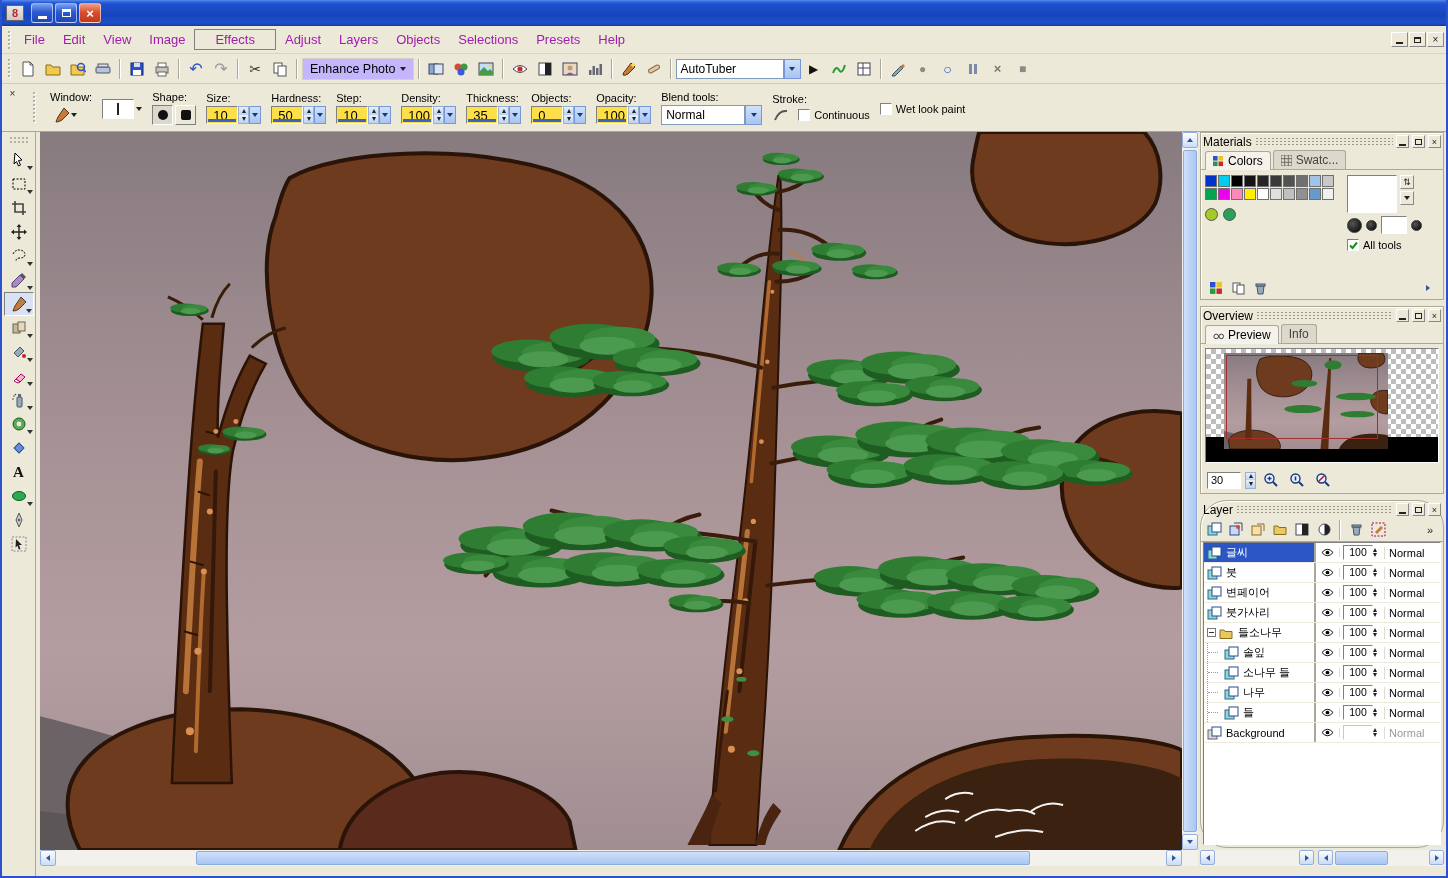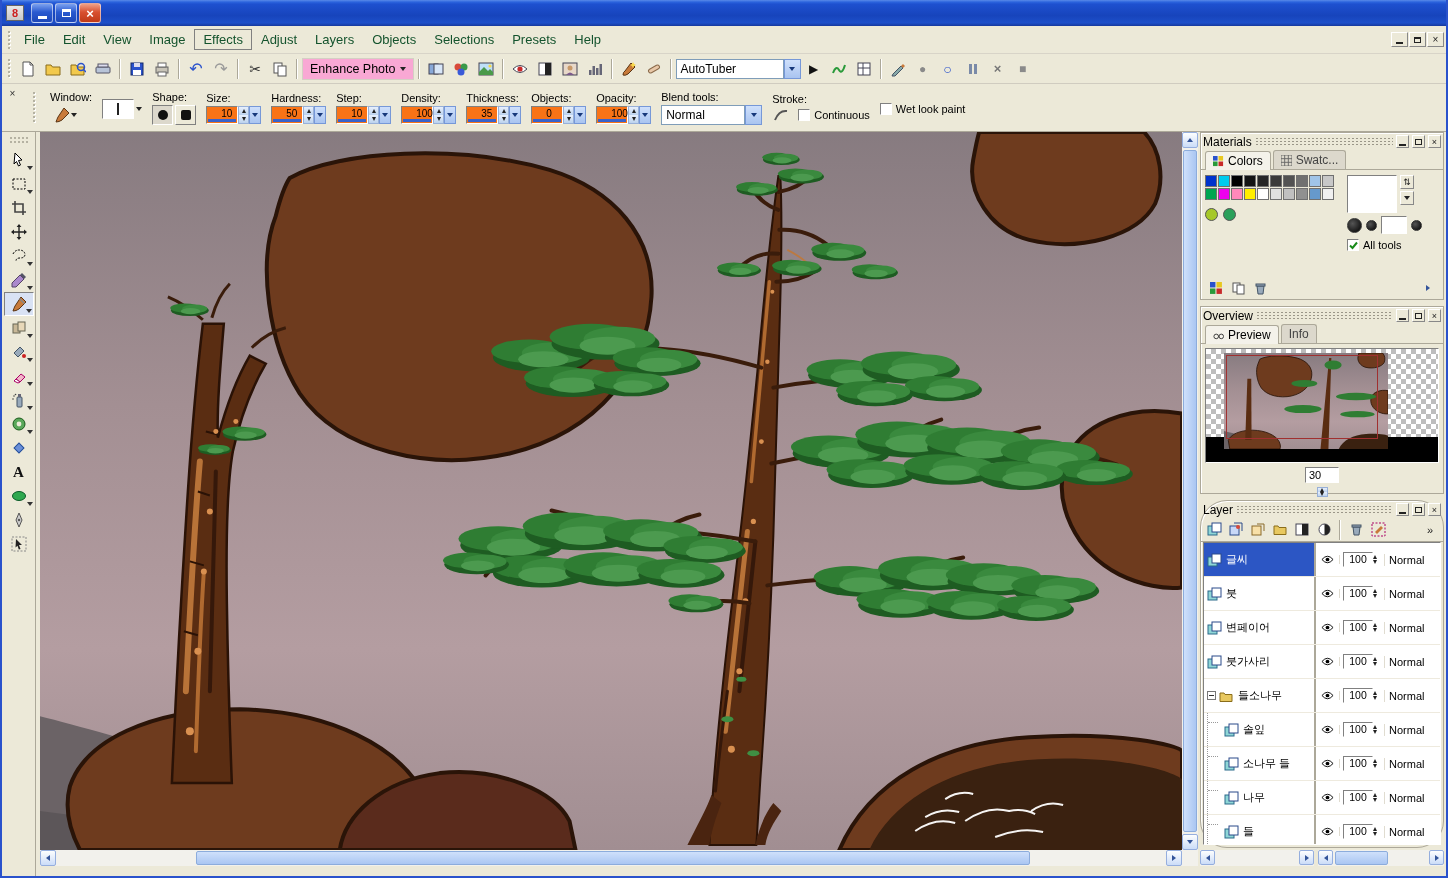--- a/index.html
+++ b/index.html
@@ -17,34 +17,34 @@
     background:linear-gradient(#7ba1ef,#2a5ad0 45%,#1d47b8);display:flex;align-items:center;justify-content:center;
     color:#fff;font-size:13px;font-weight:bold;}
   .winbtn.close{background:linear-gradient(#f0a086,#d85030 45%,#c03a18);}
   .glyph-min{width:9px;height:3px;background:#fff;margin-top:9px;}
   .glyph-rest{width:9px;height:8px;border:1px solid #fff;border-top:3px solid #fff;background:transparent;}
 
   
   .menubar{height:28px;display:flex;align-items:center;background:#ece9d8;border-bottom:1px solid #d8d4c8;padding:0 2px;}
   .grip{width:5px;height:70%;margin:0 3px;background-image:radial-gradient(#b5b2a2 40%,transparent 42%),radial-gradient(#fff 40%,transparent 42%);
     background-size:4px 4px;background-position:0 0,1px 1px;background-repeat:repeat-y;}
-  .menu-item{padding:3px 9px;font-size:13px;color:#14532d;}
-  .menu-item.outlined{border:1px solid #808080;padding:2px 8px;}
+  .menu-item{padding:3px 9px;font-size:13px;color:#a21caf;}
+  .menu-item.outlined{border:1px solid #808080;padding:2px 20px;}
   .menubar-right{margin-left:auto;display:flex;align-items:center;}
   .mdibtn{width:17px;height:15px;margin-left:1px;background:#ece9d8;border:1px solid;border-color:#fff #888 #888 #fff;
     display:flex;align-items:center;justify-content:center;font-size:10px;color:#222;}
   .mdibtn .glyph-min{width:7px;height:2px;background:#222;margin-top:7px;}
   .mdibtn .glyph-rest{width:7px;height:6px;border:1px solid #222;border-top:2px solid #222;}
 
   
   .toolbar{height:30px;display:flex;align-items:center;background:#ece9d8;border-bottom:1px solid #d0ccc0;padding:0 2px;gap:1px;}
   .tbtn{width:24px;height:23px;display:flex;align-items:center;justify-content:center;background:transparent;border:1px solid transparent;}
   .tbtn .g{font-size:14px;line-height:1;}
   .sep-v{width:2px;height:20px;margin:0 3px;border-left:1px solid #aca899;border-right:1px solid #fff;}
-  .flatbtn{height:22px;display:flex;align-items:center;gap:4px;padding:0 7px;font-size:12.5px;border:1px solid #d4d0c4;background:#f9a8d4;}
+  .flatbtn{height:22px;display:flex;align-items:center;gap:4px;padding:0 7px;font-size:12.5px;border:1px solid #d4d0c4;background:#c4b5fd;}
   .tri-dn{width:0;height:0;border-left:3px solid transparent;border-right:3px solid transparent;border-top:4px solid #222;}
   .tri-up{width:0;height:0;border-left:3px solid transparent;border-right:3px solid transparent;border-bottom:4px solid #222;}
   .combo{display:flex;height:20px;}
   .combo-val{width:108px;background:#fff;border:1px solid #7f9db9;font-size:12px;padding:2px 4px;white-space:nowrap;overflow:hidden;}
   .combo-drop{width:17px;background:linear-gradient(#cfe0fb,#a9c4f0);border:1px solid #7698d8;display:flex;align-items:center;justify-content:center;}
   .combo-drop .tri-dn{border-top-color:#17387a;}
   .g.undo{color:#2a52cc;font-size:16px;}
   .g.redo{color:#9a9a9a;font-size:16px;}
   .g.cut{color:#333;}
   .g.play{color:#111;font-size:12px;}
@@ -54,21 +54,21 @@
   .g.xg{color:#777;font-size:13px;font-weight:bold;}
   .pausebars{display:flex;gap:2px;}
   .pausebars i{width:3px;height:10px;background:#7a8aa8;}
 
   
   .toolopts{height:48px;display:flex;align-items:center;background:#ece9d8;border-bottom:1px solid #aca899;padding:0 4px;gap:10px;}
   .to-close{width:13px;height:13px;align-self:flex-start;margin-top:3px;font-size:10px;display:flex;align-items:center;justify-content:center;color:#333;border:1px solid transparent;}
   .fblock{display:flex;flex-direction:column;gap:2px;}
   .flabel{font-size:11px;color:#000;white-space:nowrap;}
   .nspin{display:flex;height:18px;}
-  .nval{width:32px;background:#f97316;border:1px solid;border-color:#808080 #fff #fff #808080;font-size:10px;padding:1px 14px;position:relative;}
+  .nval{width:32px;background:#fde047;border:1px solid;border-color:#808080 #fff #fff #808080;font-size:13px;padding:1px 6px;position:relative;}
   .nval::after{content:"";position:absolute;left:1px;right:1px;bottom:1px;height:3px;background:#3a62c8;}
   .nbtns{width:11px;display:flex;flex-direction:column;border:1px solid #98b0d8;}
   .nbtns i{flex:1;display:flex;align-items:center;justify-content:center;background:linear-gradient(#e8f0fd,#bcd2ee);}
   .nbtns .tri-up,.nbtns .tri-dn{border-left-width:2.5px;border-right-width:2.5px;}
   .ndrop{width:12px;background:linear-gradient(#cfe0fb,#a9c4f0);border:1px solid #7698d8;display:flex;align-items:center;justify-content:center;}
   .ndrop .tri-dn{border-top-color:#17387a;}
   .preset-brush{width:30px;height:20px;display:flex;align-items:center;justify-content:center;}
   .tipbox{width:32px;height:20px;background:#fff;border:1px solid;border-color:#808080 #fff #fff #808080;display:flex;align-items:center;justify-content:center;}
   .tipmark{width:2px;height:12px;background:#222;}
   .shapebtns{display:flex;gap:2px;}
@@ -143,29 +143,29 @@
   .mat-bottom{height:22px;display:flex;align-items:center;gap:4px;padding:0 6px;}
   .mbtn{width:18px;height:16px;background:#ece9d8;border:1px solid transparent;display:flex;align-items:center;justify-content:center;}
   .mbtn:last-child{margin-left:auto;}
 
   .ov-preview{flex:1;margin:4px;border:1px solid;border-color:#808080 #fff #fff #808080;position:relative;background:#000;overflow:hidden;}
   .checker{position:absolute;left:0;top:0;right:0;height:88px;background-color:#fff;
     background-image:linear-gradient(45deg,#bdbdbd 25%,transparent 25%,transparent 75%,#bdbdbd 75%),linear-gradient(45deg,#bdbdbd 25%,transparent 25%,transparent 75%,#bdbdbd 75%);
     background-size:10px 10px;background-position:0 0,5px 5px;}
   .thumbimg{position:absolute;left:18px;top:4px;width:164px;height:96px;}
   .viewrect{position:absolute;left:20px;top:6px;width:152px;height:84px;border:1px solid #a03030;}
-  .ov-zoomrow{height:26px;display:flex;align-items:center;gap:4px;padding:0 6px;flex-direction:column;}
+  .ov-zoomrow{height:26px;display:flex;align-items:center;gap:4px;padding:0 6px;}
   .zbox{width:34px;height:17px;background:#fff;border:1px solid;border-color:#808080 #fff #fff #808080;font-size:11px;padding:1px 3px;}
   .zbtn{width:22px;height:20px;display:flex;align-items:center;justify-content:center;border:1px solid transparent;}
 
   .layer-toolbar{height:24px;display:flex;align-items:center;gap:2px;padding:0 3px;border-bottom:1px solid #aca899;}
   .ltbtn{width:20px;height:19px;display:flex;align-items:center;justify-content:center;border:1px solid transparent;}
   .ltbtn.chev{margin-left:auto;font-size:11px;color:#222;}
   .layer-list{flex:1;background:#fff;border:1px solid;border-color:#808080 #fff #fff #808080;margin:0 2px 2px 2px;overflow:hidden;}
-  .lrow{height:34px;display:flex;align-items:stretch;border-bottom:1px solid #eeeade;font-size:11px;}
+  .lrow{height:20px;display:flex;align-items:stretch;border-bottom:1px solid #eeeade;font-size:11px;}
   .lname{width:112px;display:flex;align-items:center;gap:3px;padding-left:3px;border-right:2px solid #aca899;overflow:hidden;white-space:nowrap;}
   .lrow.sel .lname{background:#2c56c4;color:#fff;}
   .licon{width:16px;height:14px;flex:0 0 16px;}
   .ltext{overflow:hidden;text-overflow:clip;}
   .expbox{width:9px;height:9px;flex:0 0 9px;border:1px solid #777;background:#fff;position:relative;}
   .expbox::after{content:"";position:absolute;left:1px;right:1px;top:3px;height:1px;background:#333;}
   .treelink{width:14px;height:100%;flex:0 0 14px;border-left:1px dotted #999;position:relative;}
   .treelink::after{content:"";position:absolute;left:0;top:9px;width:10px;height:1px;border-top:1px dotted #999;}
   .lctr{flex:1;display:flex;align-items:center;}
   .leye{width:24px;display:flex;align-items:center;justify-content:center;border-right:1px solid #e0dcd0;}

